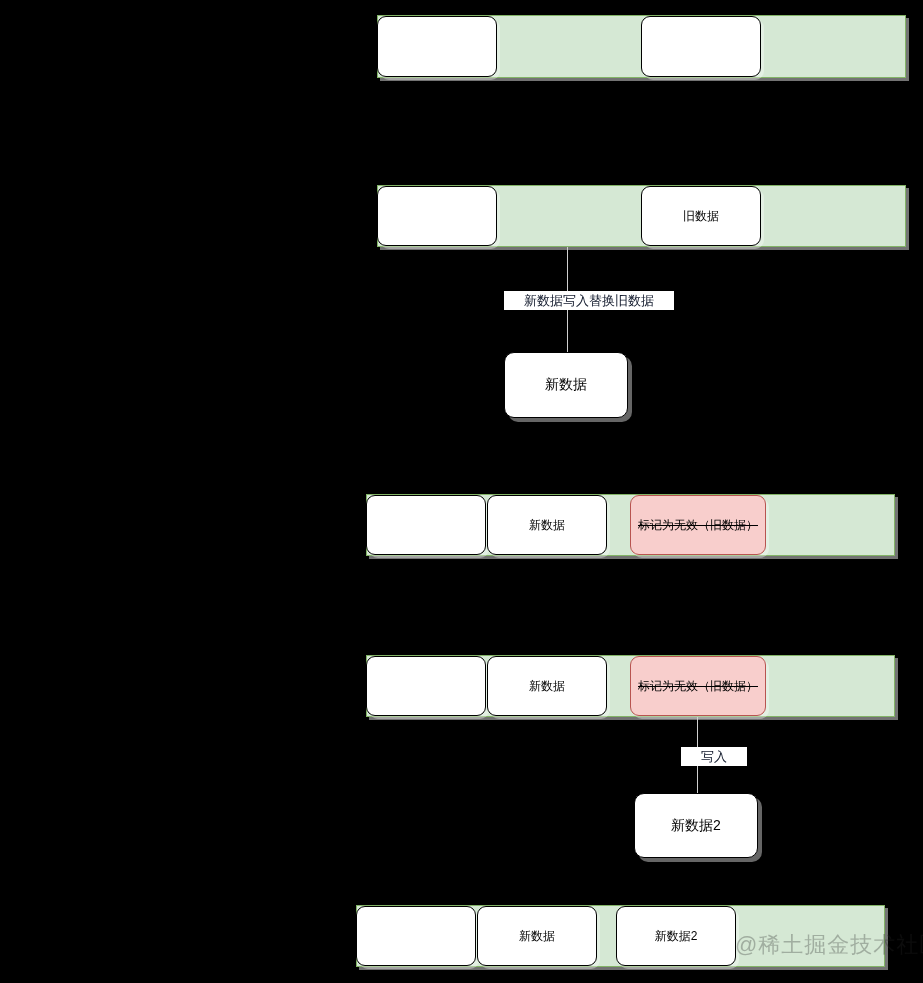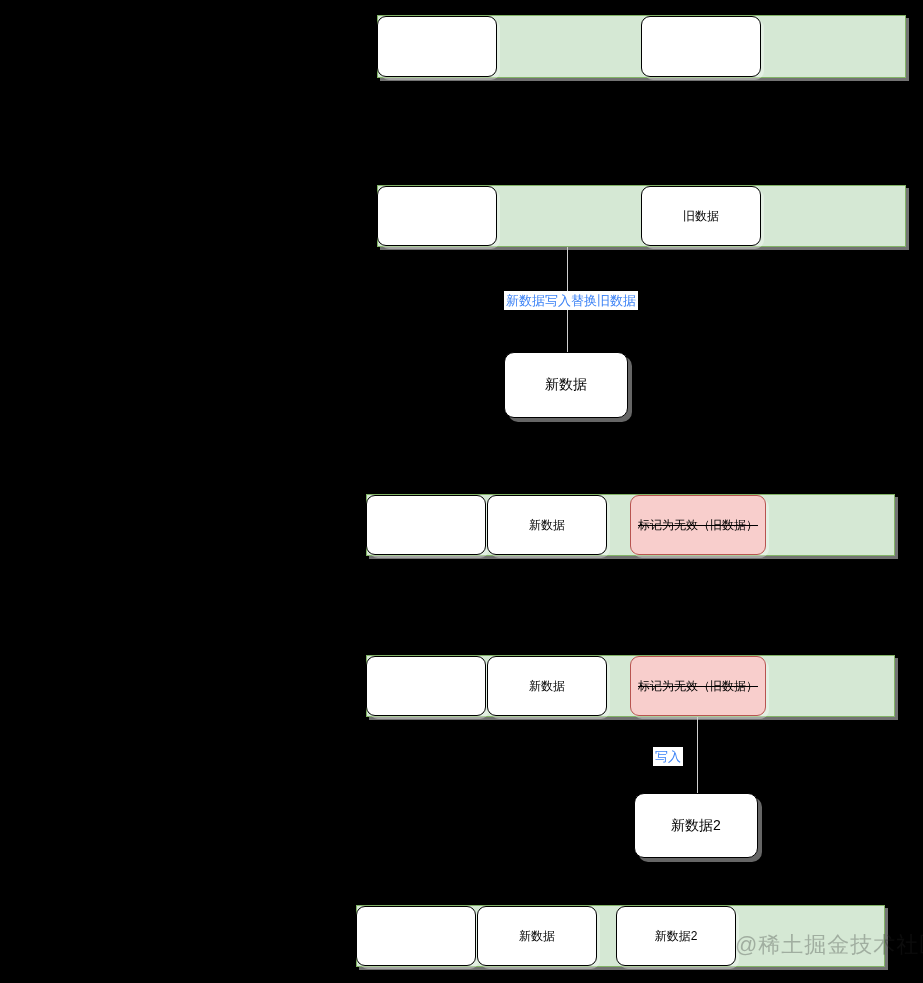--- a/index.html
+++ b/index.html
@@ -78,24 +78,24 @@
   .vline {
     position: absolute;
     width: 1px;
     background: #d0d0d0;
   }
 
   
   .edge-label {
     position: absolute;
     background: #ffffff;
-    color: #3b82f6;
+    color: #0f172a;
     font-size: 13px;
     line-height: 17px;
-    padding: 1px 2px;
+    padding: 1px 20px;
     white-space: nowrap;
     box-sizing: border-box;
   }
 
   
   .watermark {
     position: absolute;
     font-size: 22px;
     color: rgba(40, 40, 40, 0.30);
     white-space: nowrap;
@@ -159,21 +159,21 @@
   <div class="cell" style="left:487px; top:656px; width:120px; height:60px;">
     <span class="cell-text">新数据</span>
   </div>
 
   <div class="cell invalid" style="left:630px; top:656px; width:136px; height:60px;">
     <span class="cell-text">标记为无效（旧数据）</span>
   </div>
 
   <div class="vline" style="left:697px; top:717px; height:76px;"></div>
 
-  <div class="edge-label" style="left:653px; top:747px;font-family:Liberation Serif, serif;">写入</div>
+  <div class="edge-label" style="left:681px; top:747px;font-family:Liberation Serif, serif;">写入</div>
 
   <div class="node" style="left:634px; top:793px; width:124px; height:65px;">
     <span class="node-text">新数据2</span>
   </div>
 
   <div class="bar" style="left:356px; top:905px; width:529px; height:62px;"></div>
 
   <div class="cell empty" style="left:356px; top:906px; width:120px; height:60px;">
     <span class="cell-text"></span>
   </div>

